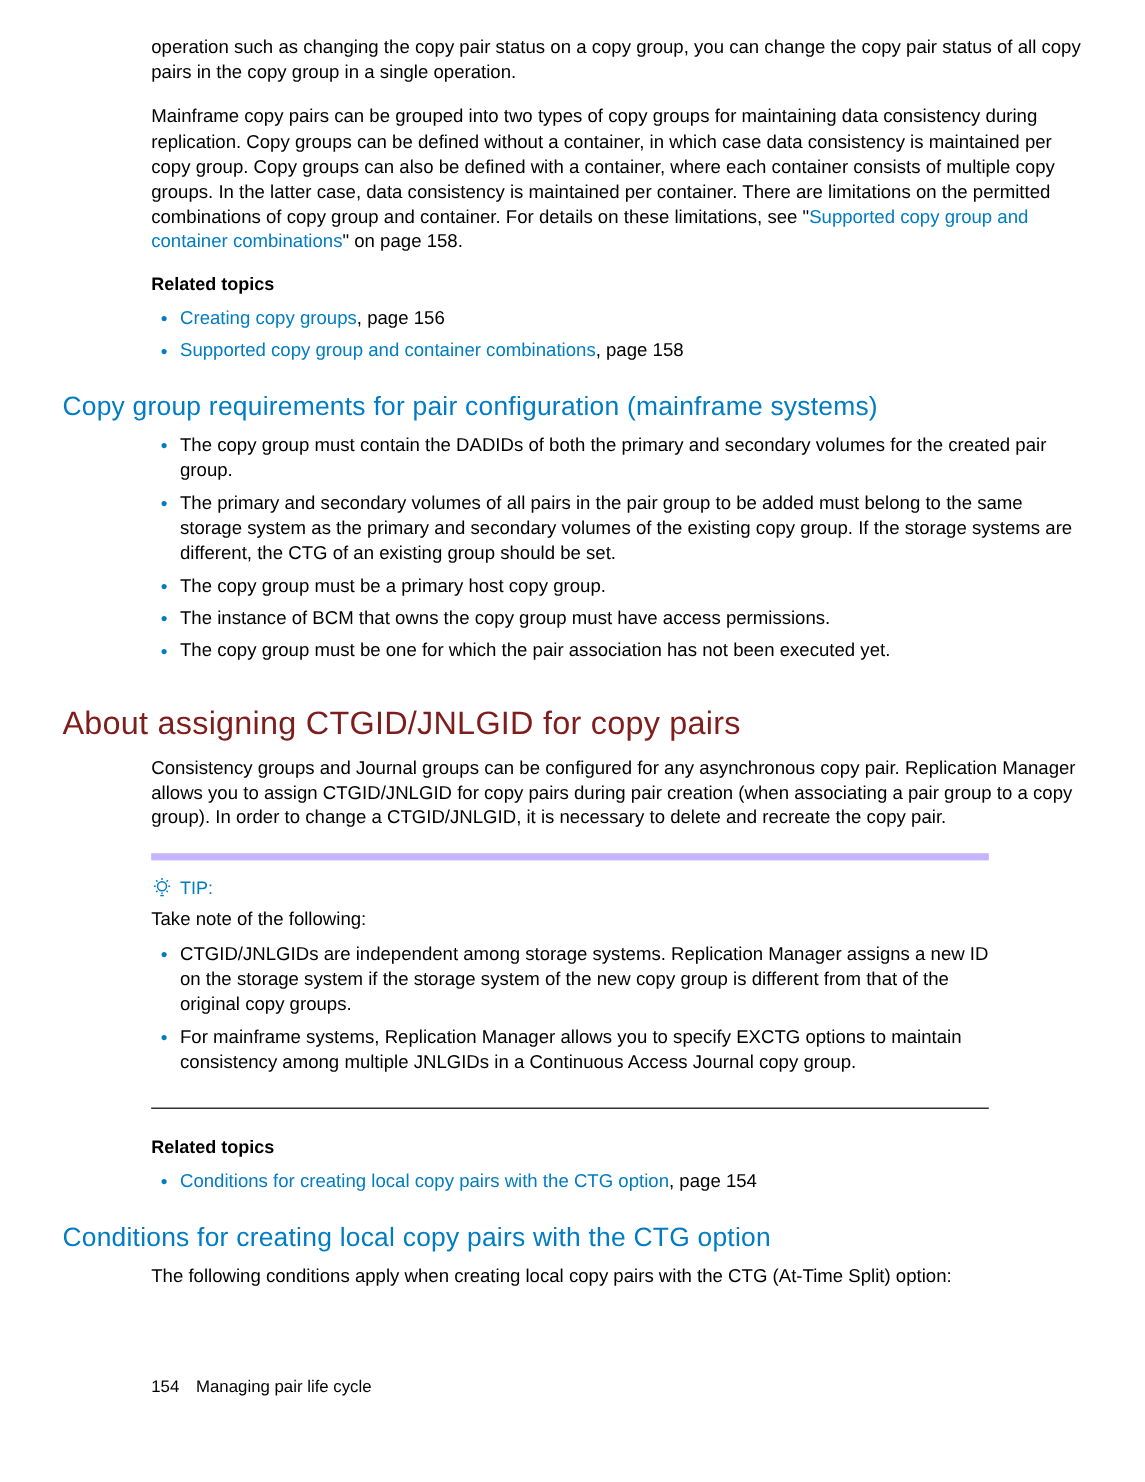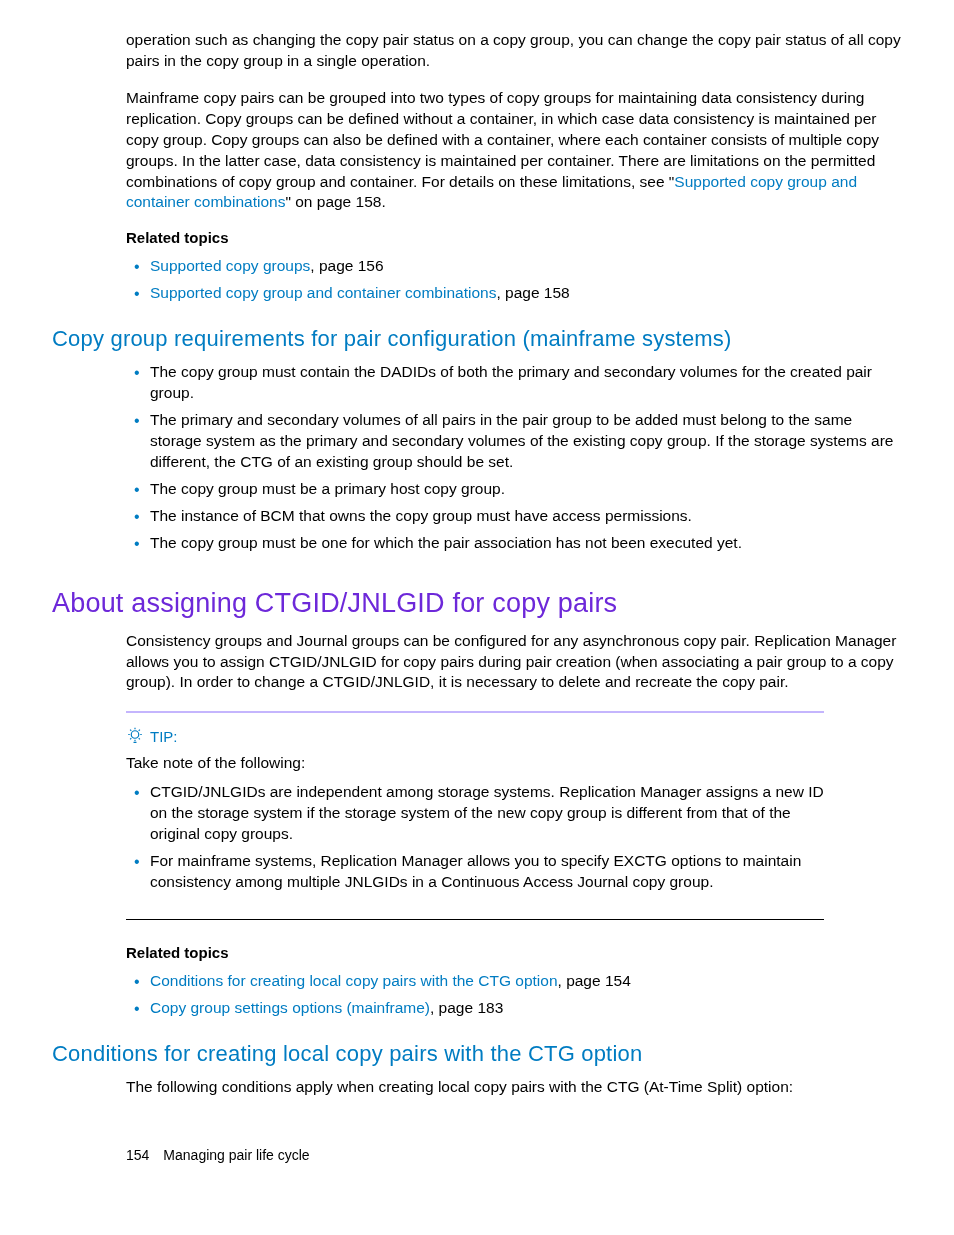--- a/index.html
+++ b/index.html
@@ -60,29 +60,29 @@
     font-family: Arial, Helvetica, sans-serif;
     font-weight: 300;
     color: #007cc2;
     font-size: 22px;
     margin: 22px 0 10px 0;
     letter-spacing: 0.2px;
   }
   h2.section-main {
     font-family: Arial, Helvetica, sans-serif;
     font-weight: 300;
-    color: #6d28d9;
+    color: #7f1d1d;
     font-size: 27px;
     margin: 34px 0 12px 0;
     letter-spacing: 0.2px;
   }
   .tip-block {
     margin-left: 74px;
     margin-right: 80px;
-    border-top: 2px solid #c4b5fd;
+    border-top: 6px solid #c4b5fd;
     border-bottom: 1px solid #000;
     padding: 14px 0 20px 0;
     margin-top: 18px;
     margin-bottom: 24px;
   }
   .tip-head {
     color: #007cc2;
     font-size: 15px;
     margin-bottom: 8px;
     display: flex;
@@ -116,21 +116,21 @@
 <div class="page">
 
   <div class="indent-block">
     <p>operation such as changing the copy pair status on a copy group, you can change  the copy pair status of all copy pairs in the copy group in a single operation.</p>
     <p>
       <span>Mainframe copy pairs can be grouped into two types of copy groups for maintaining data consistency during replication. Copy groups can be defined without a container, in which case data consistency is maintained per copy group. Copy groups can also be defined with a container, where each container consists of multiple copy groups. In the latter case, data consistency is maintained per container. There are limitations on the permitted combinations of copy group and container. For details on these limitations, see "</span><span class="link">Supported copy group and container combinations</span><span>" on page 158.</span>
     </p>
 
     <div class="bold-small">Related topics</div>
     <ul>
-      <li><span class="link">Supported copy groups</span><span>, page 156</span></li>
+      <li><span class="link">Creating copy groups</span><span>, page 156</span></li>
       <li><span class="link">Supported copy group and container combinations</span><span>, page 158</span></li>
     </ul>
   </div>
 
   <h3 class="section-sub">Copy group requirements for pair configuration (mainframe systems)</h3>
   <div class="indent-block">
     <ul>
       <li>The copy group must contain the DADIDs of both the primary and secondary volumes for the created pair group.</li>
       <li>The primary and secondary volumes of all pairs in the pair group to be added must belong to the same storage system as the primary and secondary volumes of the existing copy group. If the storage systems are different, the CTG of an existing group should be set.</li>
       <li>The copy group must be a primary host copy group.</li>
@@ -166,21 +166,20 @@
     <ul style="margin-bottom:0;">
       <li>CTGID/JNLGIDs are independent among storage systems. Replication Manager assigns a new ID on the storage system if the storage system of the new copy group is different from that of the original copy groups.</li>
       <li>For mainframe systems, Replication Manager allows you to specify EXCTG options to maintain consistency among multiple JNLGIDs in a Continuous Access Journal copy group.</li>
     </ul>
   </div>
 
   <div class="indent-block">
     <div class="bold-small">Related topics</div>
     <ul>
       <li><span class="link">Conditions for creating local copy pairs with the CTG option</span><span>, page 154</span></li>
-      <li><span class="link">Copy group settings options (mainframe)</span><span>, page 183</span></li>
     </ul>
   </div>
 
   <h3 class="section-sub">Conditions for creating local copy pairs with the CTG option</h3>
   <div class="indent-block">
     <p style="margin-bottom:0;">The following conditions apply when creating local copy pairs with the CTG (At-Time Split) option:</p>
   </div>
 
 </div>
 

